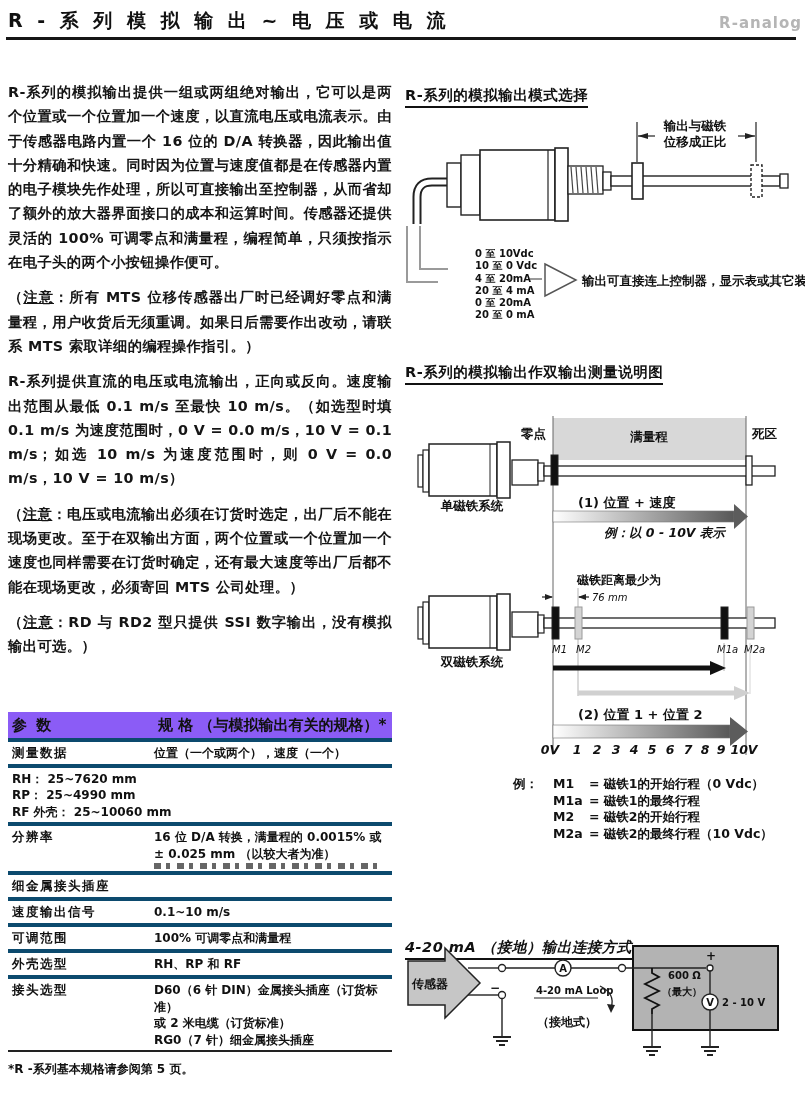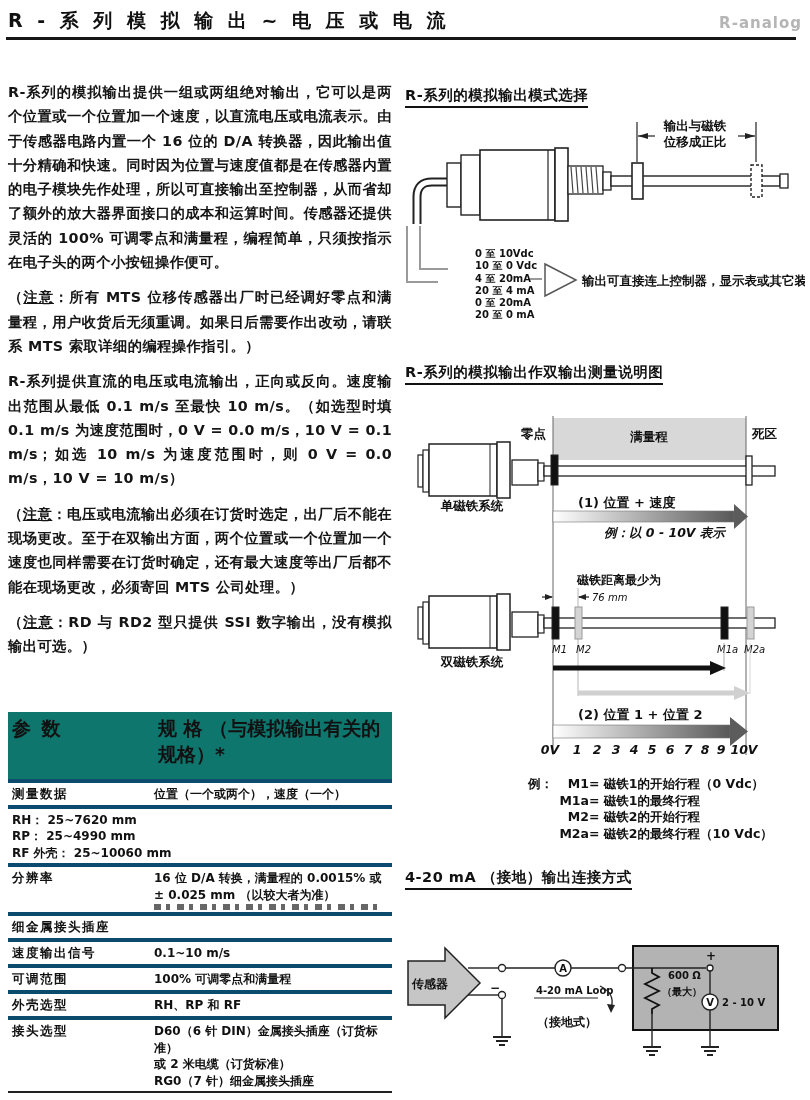--- a/index.html
+++ b/index.html
@@ -15,41 +15,41 @@
                 color:#b5b5b5; letter-spacing:1px; }
 
   
   .leftcol { position:absolute; left:8px; top:80px; width:384px; }
   .para { font-size:14.3px; font-weight:bold; line-height:24.3px; text-align:justify;
           letter-spacing:0.4px; margin-bottom:11px; color:#151515; }
   .note-label { text-decoration:underline; }
 
   
   .spec-table { margin-top:53px; width:384px; font-size:12px; font-weight:bold; }
-  .t-header { display:flex; background:#0f766e; padding:4px 4px 11px 4px; font-size:19px; }
+  .t-header { display:flex; background:#8b5cf6; padding:4px 4px 3px 4px; font-size:15px; }
   .t-header .hc1 { width:146px; letter-spacing:2px; }
   .t-header .hc2 { flex:1; }
   .t-row { display:flex; border-top:4px solid #0c4a6e; padding:3px 0 2px 4px; }
   .t-row:first-of-type { border-top:none; }
   .t-row .c1 { width:142px; letter-spacing:1.5px; font-size:12.5px; }
   .t-row .c2 { flex:1; }
   .t-row .c2 div { line-height:16.5px; }
   .t-end { border-top:2px solid #222; height:0; }
   .clip-artifact { height:6px; overflow:hidden; margin-top:1px; width:230px;
      background:repeating-linear-gradient(90deg,#333 0 7px,transparent 7px 12px,#333 12px 16px,transparent 16px 23px);
      opacity:.75; }
   .footnote1 { margin-top:9px; font-size:12px; font-weight:bold; }
 
   
-  .rightcol { position:absolute; left:403px; top:82px; width:402px; height:1010px;text-align:right; }
+  .rightcol { position:absolute; left:403px; top:82px; width:402px; height:1010px; }
   .r-heading { position:absolute; left:2px; font-size:14.5px; font-weight:bold;
                border-bottom:2px solid #111; padding-bottom:1px; letter-spacing:0.5px; }
   .h-mode { top:4px; }
   .h-dual { top:281px; }
-  .h-circ { top:786px; }
+  .h-circ { top:856px;font-style:italic; }
   .dsvg { position:absolute; left:0; }
   .svg-mode { top:26px; }
   .svg-dual { top:328px; }
   .svg-circ { top:854px; }
 
   
   .legend { position:absolute; left:110px; top:694px; font-size:12.5px; font-weight:bold; }
   .legend-row { display:flex; line-height:16.5px; }
   .legend-lead { width:40px; }
   .legend-key { width:36px; }

